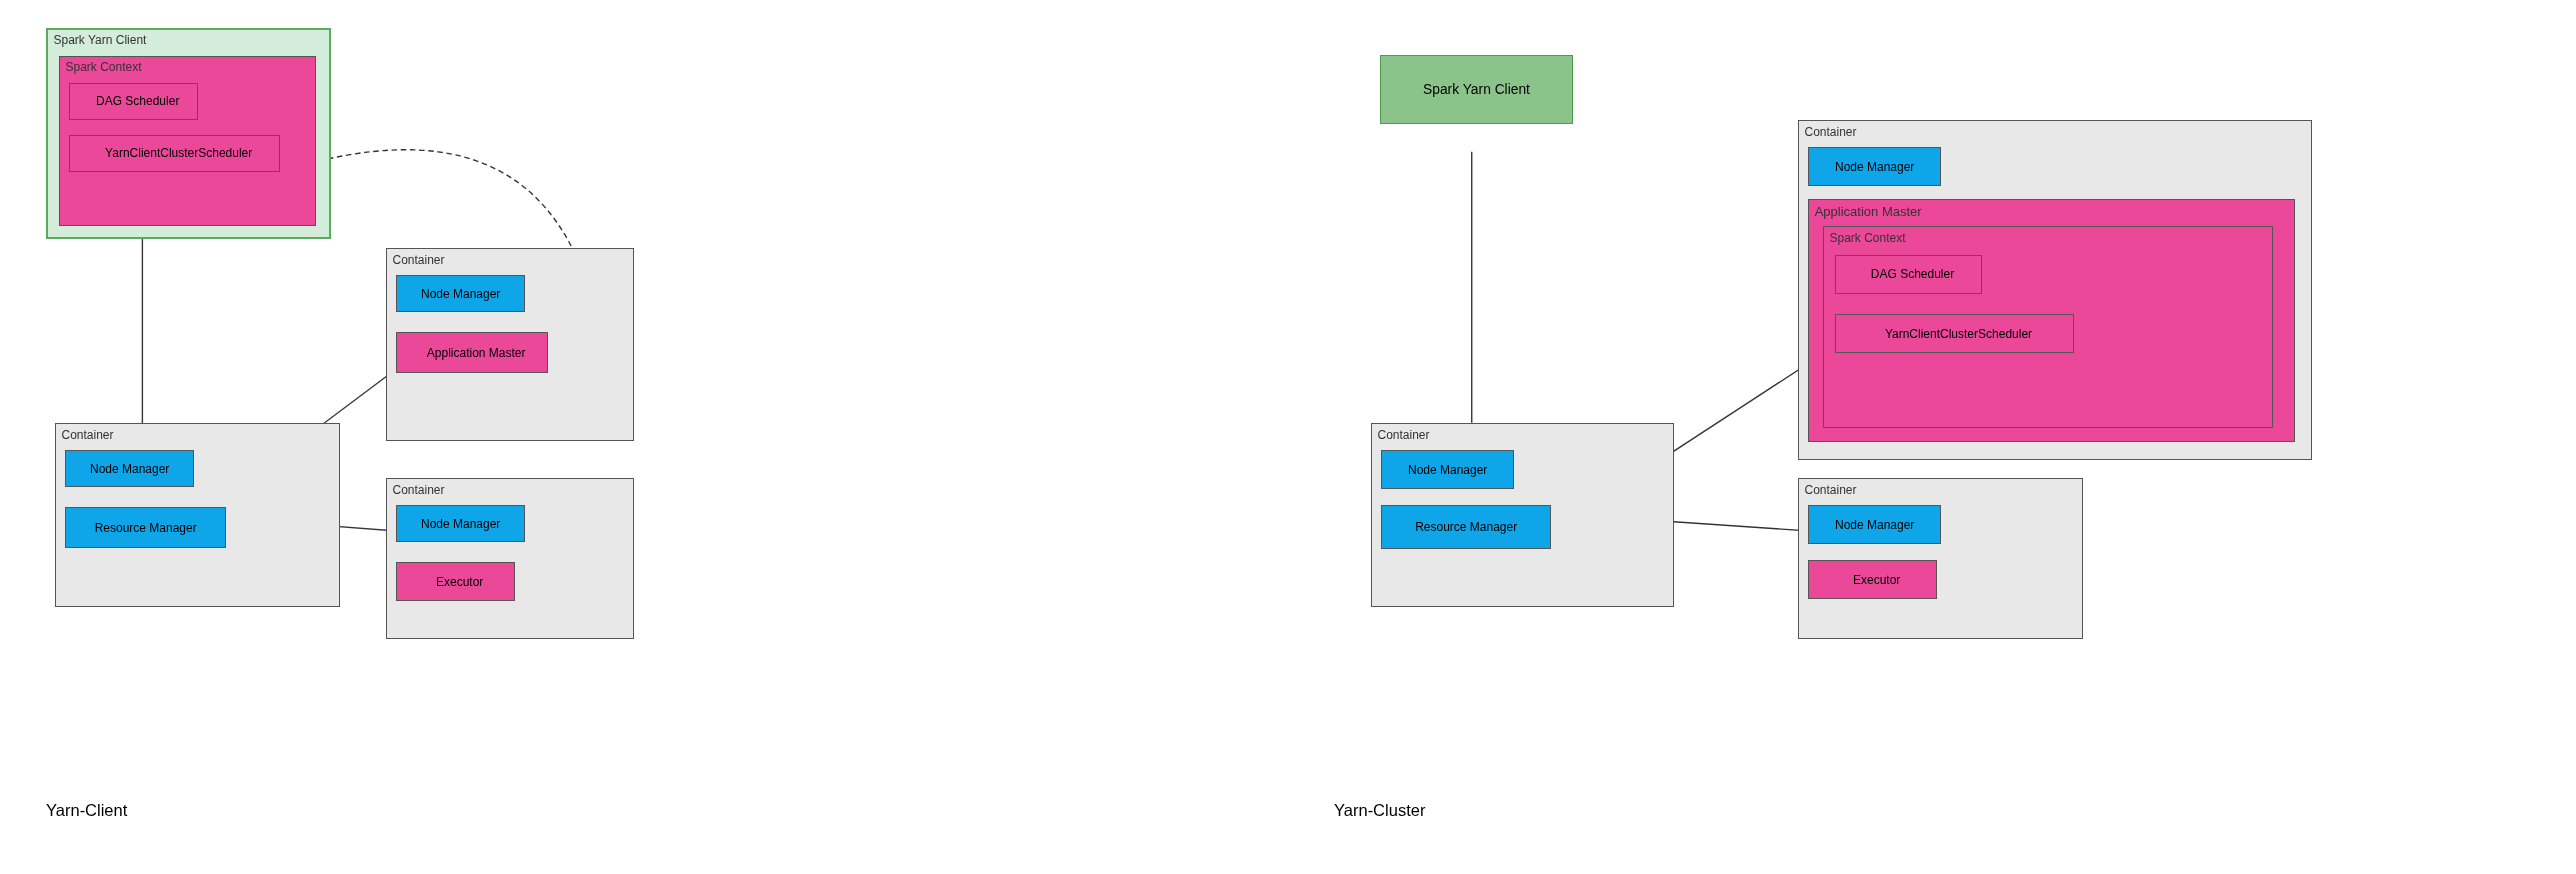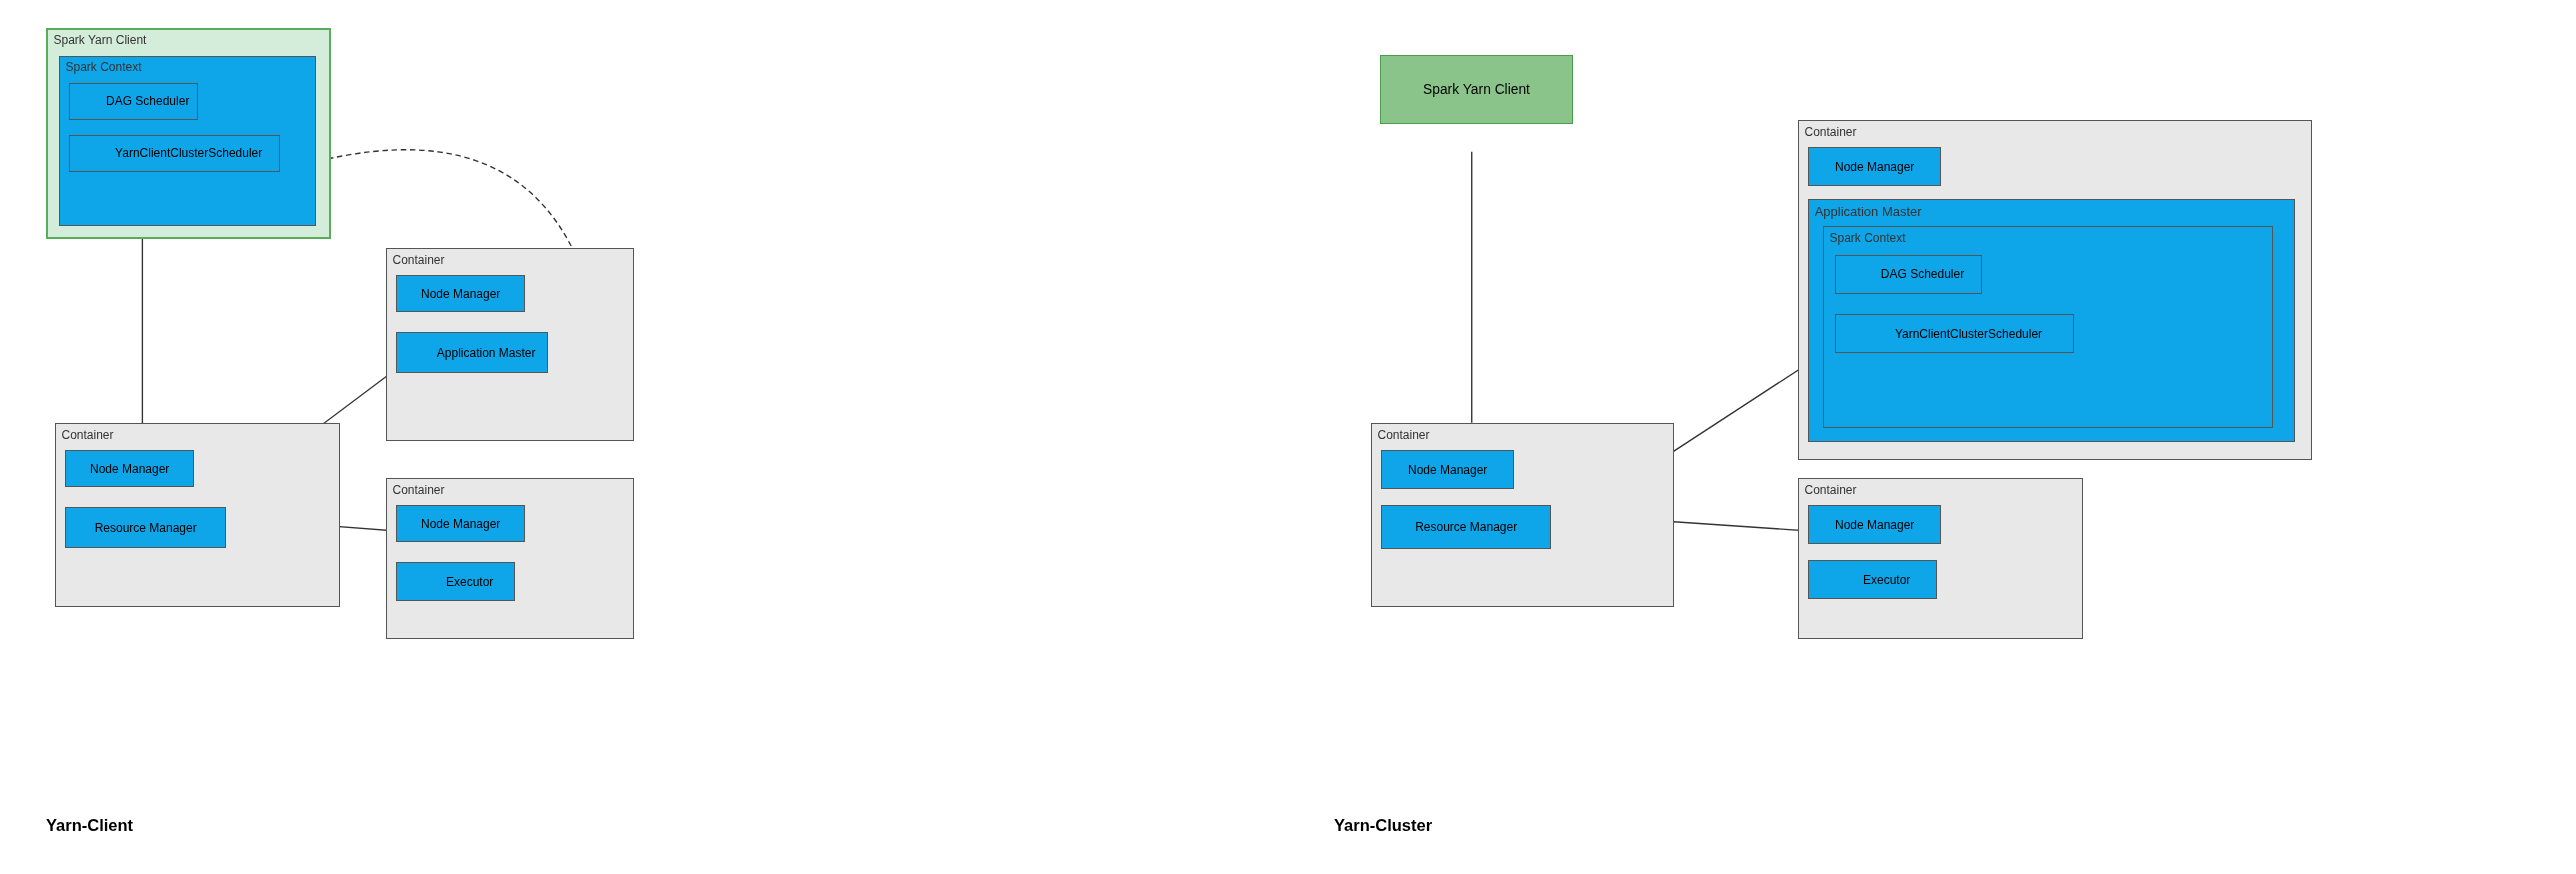--- a/index.html
+++ b/index.html
@@ -7,36 +7,36 @@
       background: #fff;
       font-family: Arial, sans-serif;
       font-size: 12px;
       width: 2576px;
       height: 875px;
       overflow: hidden;
       position: relative;
     }
     .diagram-label {
       position: absolute;
-      bottom: 40px;
+      bottom: 55px;
       left: 18.4px;
-      font-weight: bold;
+      font-weight: normal;
       font-size: 16.5px;
     }
     
     .box {
       position: absolute;
       border: 1.4px solid #555;
       background: #e8e8e8;
       margin-top: 28px;
     }
     .box-white {
       position: absolute;
       border: 1.4px solid #555;
-      background: #0ea5e9;
+      background: #ec4899;
     }
     .box-green {
       position: absolute;
       border: 2.3px solid #5aab5a;
       background: #d4edda;
     }
     .box-purple {
       position: absolute;
       border: 1.4px solid #555;
       background: #0ea5e9;
@@ -52,21 +52,21 @@
       top: 3.7px;
       left: 5.5px;
       font-size: 12px;
       color: #333;
     }
     .center-text {
       position: absolute;
       width: 100%;
       text-align: center;
       top: 50%;
-      left: 14px;
+      left: 4px;
       transform: translateY(-50%);
       font-size: 12px;
     }
     svg.lines {
       position: absolute;
       top: 0;
       left: 0;
       width: 100%;
       height: 100%;
       pointer-events: none;

